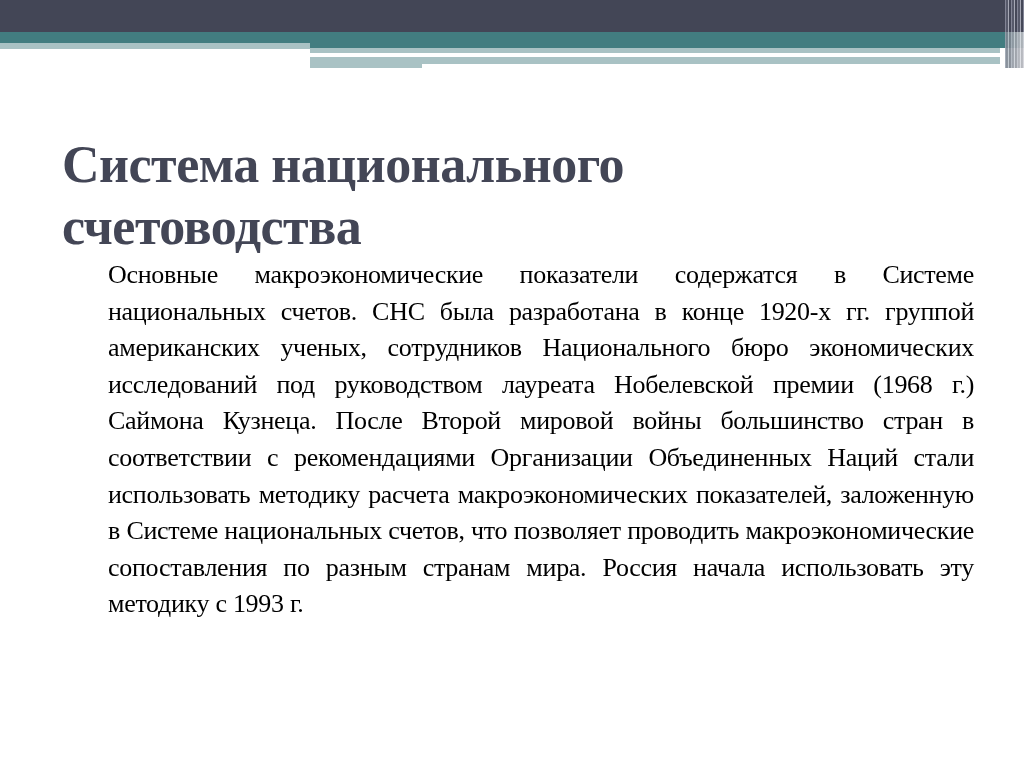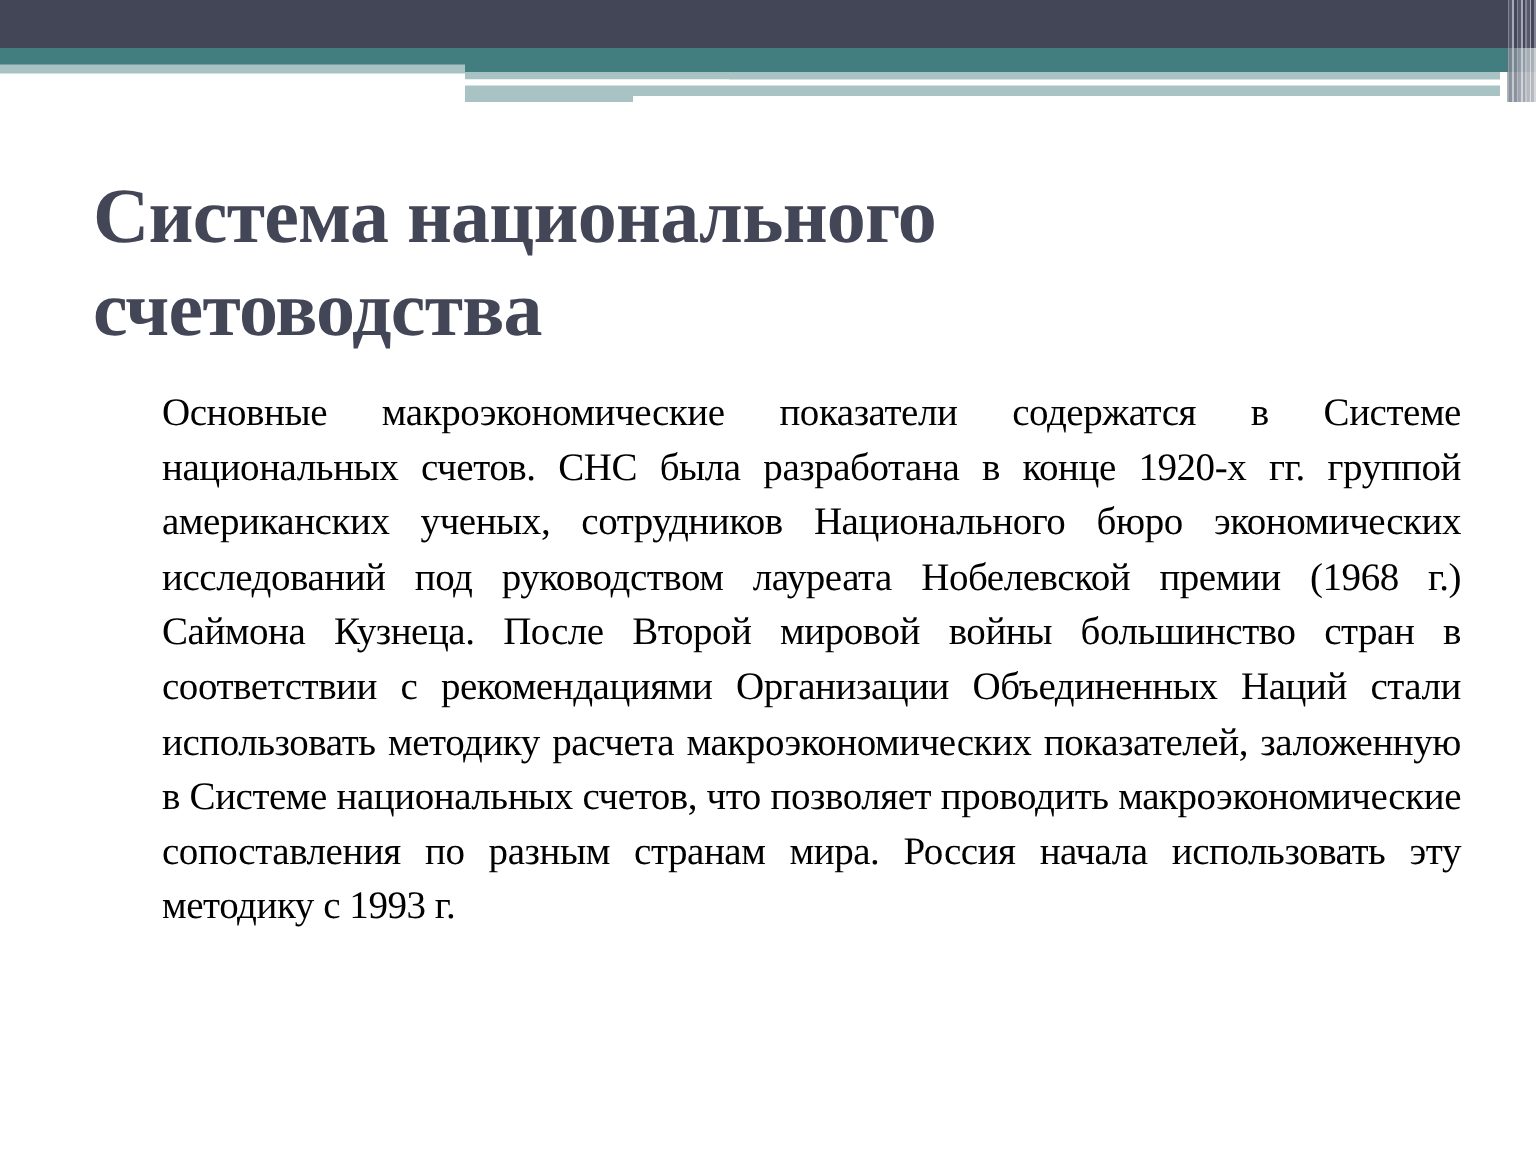--- a/index.html
+++ b/index.html
@@ -32,21 +32,21 @@
       opacity: 0.85;
     }
     #edge-fade {
       left: 1005px; top: 32px; width: 19px; height: 36px;
       background: linear-gradient(90deg, rgba(169,194,196,0.3), rgba(255,255,255,0.6));
     }
 
     #slide-title {
       position: absolute;
       left: 62px;
-      top: 114px;
+      top: 134px;
       width: 700px;
       margin: 0;
       font-family: "Liberation Serif", "DejaVu Serif", serif;
       font-weight: bold;
       font-size: 52px;
       line-height: 62px;
       color: #434656;
       letter-spacing: -0.5px;
     }
     #slide-body {

